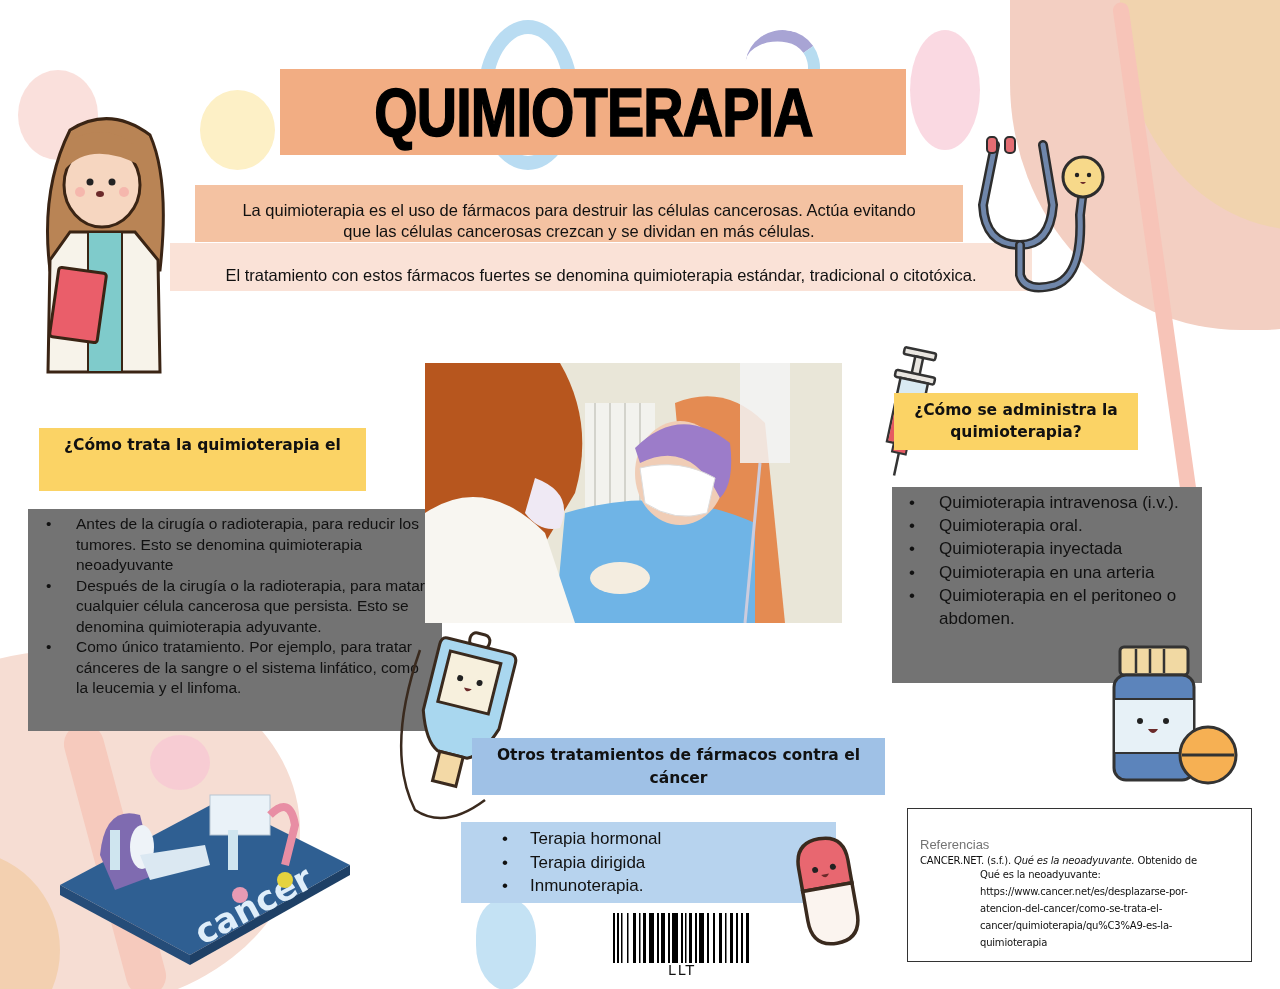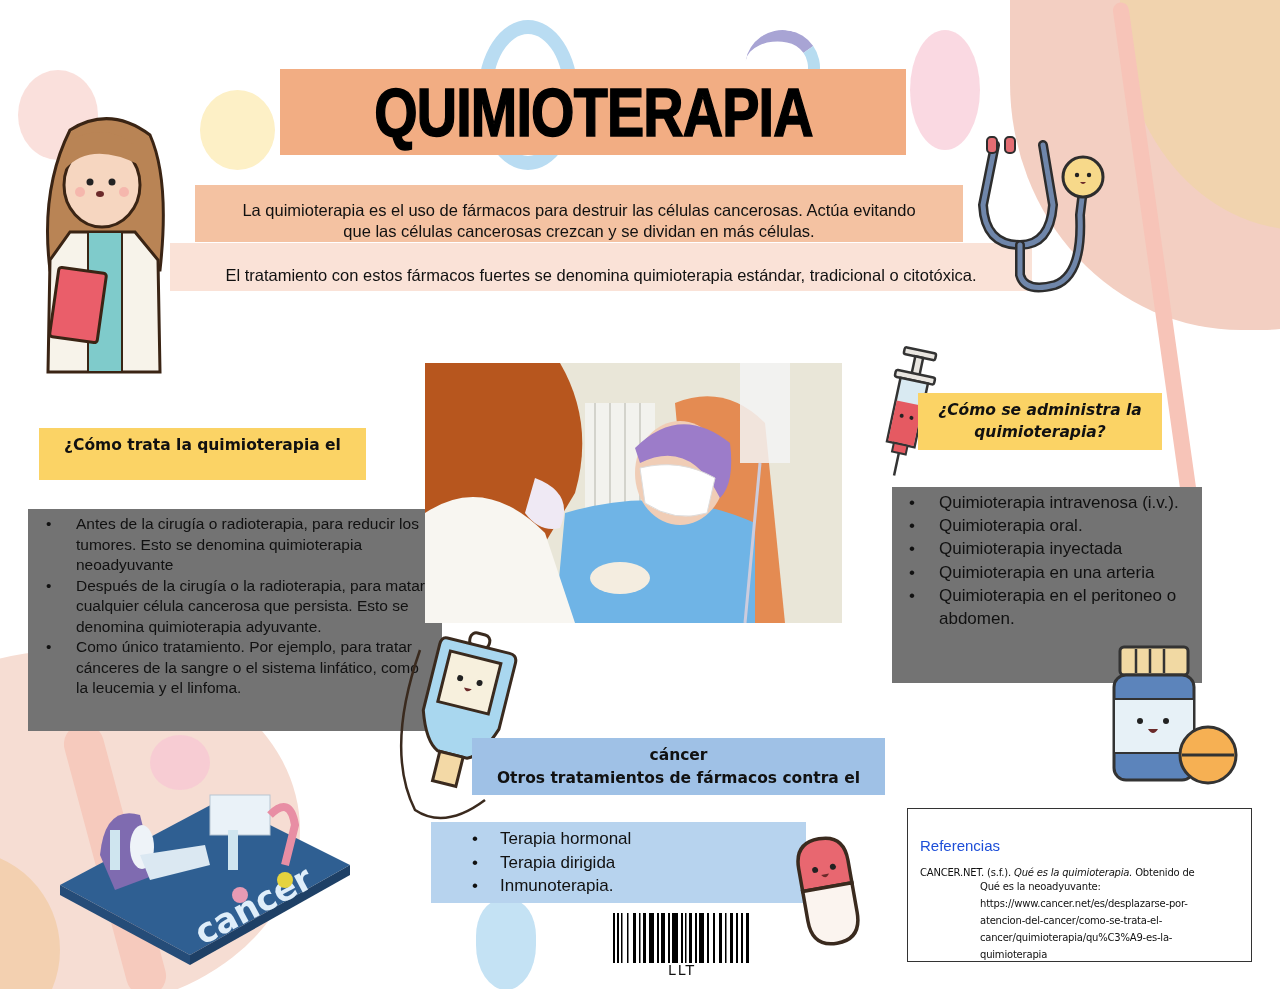--- a/index.html
+++ b/index.html
@@ -19,36 +19,36 @@
 
   .yellow-head { background: #fbd365; text-align: center; font-size: 15.5px; line-height: 22px; color: #111; }
   .yellow-body { background: #737373; font-size: 15.5px; line-height: 20.5px; }
   .blue-head { background: #9fc1e6; text-align: center; font-size: 15.5px; line-height: 23px; }
   .blue-body { background: #b7d3ee; font-size: 17px; line-height: 23.5px; }
 
   ul.bul { list-style: none; }
   ul.bul li { position: relative; padding-left: 0; }
   ul.bul li::before { content: "•"; position: absolute; }
 
-  #left-head { left: 39px; top: 428px; width: 327px; height: 52px; padding-top: 6px; }
+  #left-head { left: 39px; top: 428px; width: 327px; height: 63px; padding-top: 6px; }
   #left-body { left: 28px; top: 509px; width: 414px; height: 222px; padding: 5px 8px 0 48px; }
   #left-body li::before { left: -30px; }
 
-  #right-head { left: 918px; top: 393px; width: 244px; height: 57px; padding-top: 6px; font-style: italic; }
+  #right-head { left: 894px; top: 393px; width: 244px; height: 57px; padding-top: 6px; }
   #right-body { left: 892px; top: 487px; width: 310px; height: 196px; padding: 4px 8px 0 47px; font-size: 17px; line-height: 23.2px; }
   #right-body li::before { left: -30px; }
 
   #blue-head { left: 472px; top: 738px; width: 413px; height: 57px; padding-top: 6px; }
-  #blue-body { left: 431px; top: 822px; width: 375px; height: 81px; padding: 5px 0 0 69px; }
+  #blue-body { left: 461px; top: 822px; width: 375px; height: 81px; padding: 5px 0 0 69px; }
   #blue-body li::before { left: -28px; }
 
   #photo { left: 425px; top: 363px; width: 417px; height: 260px; overflow: hidden; background: #dfe4e0; }
 
   #ref-box { left: 907px; top: 808px; width: 345px; height: 154px; border: 1.5px solid #333; background: #fff; padding: 28px 8px 0 12px; font-family: "DejaVu Sans", sans-serif; overflow: hidden; }
-  #ref-title { color: #1d4ed8; font-size: 15px; margin-bottom: 13px; font-family: "Liberation Sans", sans-serif; }
+  #ref-title { color: #737373; font-size: 13px; margin-bottom: 3px; font-family: "Liberation Sans", sans-serif; }
   #ref-line1 { font-size: 10px; color: #111; white-space: nowrap; letter-spacing: -0.2px; }
   #ref-rest { font-size: 10px; color: #111; padding-left: 60px; line-height: 17px; letter-spacing: -0.2px; }
 
   #barcode { left: 613px; top: 913px; width: 138px; height: 50px; }
   #barcode-label { left: 613px; top: 962px; width: 138px; text-align: center; font-size: 14px; letter-spacing: 2px; font-family: "DejaVu Sans", sans-serif; }
 </style>
 </head>
 <body>
 
 <div>
@@ -197,22 +197,22 @@
     <path d="M48 14 L112 14 Q120 14 120 22 L120 90 Q110 120 96 126 L66 126 Q52 120 42 90 L42 22 Q42 14 48 14Z" fill="#a9d7ef" stroke="#3a2a1e" stroke-width="3"></path>
     <rect x="54" y="26" width="52" height="52" fill="#f7f0dd" stroke="#3a2a1e" stroke-width="3"></rect>
     <circle cx="70" cy="50" r="3" fill="#222"></circle>
       <circle cx="90" cy="50" r="3" fill="#222"></circle>
     <path d="M76 58 Q80 64 84 58Z" fill="#6b2a2a"></path>
     <rect x="68" y="126" width="24" height="30" fill="#f3d9a6" stroke="#3a2a1e" stroke-width="3"></rect>
   </g>
 </svg>
 
 <div id="blue-head" class="abs blue-head heading-font">
+  <div>Otros tratamientos de fármacos contra el</div>
   <div>cáncer</div>
-  <div>Otros tratamientos de fármacos contra el</div>
 </div>
 <div id="blue-body" class="abs blue-body">
   <ul class="bul">
     <li>Terapia hormonal</li>
     <li>Terapia dirigida</li>
     <li>Inmunoterapia.</li>
   </ul>
 </div>
 
 <svg class="abs" style="left:793px; top:832px;" width="70" height="118" viewBox="0 0 70 118">
@@ -238,21 +238,21 @@
   <rect x="168" y="45" width="10" height="40" fill="#cfe5ef"></rect>
   <text x="135" y="150" font-family="DejaVu Sans, sans-serif" font-weight="bold" font-size="34" fill="#dfeefa" transform="rotate(-28 160 140)">cancer</text>
   <circle cx="225" cy="95" r="8" fill="#e5d33e"></circle>
   <circle cx="180" cy="110" r="8" fill="#e79ab4"></circle>
 </svg>
 
 <div id="ref-box" class="abs">
   <div id="ref-title">Referencias</div>
   <div id="ref-line1">
     <span>CANCER.NET. (s.f.).</span>
-    <i>Qué es la quimioterapia.</i>
+    <i>Qué es la neoadyuvante.</i>
     <span>Obtenido de</span>
   </div>
   <div id="ref-rest">
     <div>Qué es la neoadyuvante:</div>
     <div>https://www.cancer.net/es/desplazarse-por-</div>
     <div>atencion-del-cancer/como-se-trata-el-</div>
     <div>cancer/quimioterapia/qu%C3%A9-es-la-</div>
     <div>quimioterapia</div>
   </div>
 </div>

